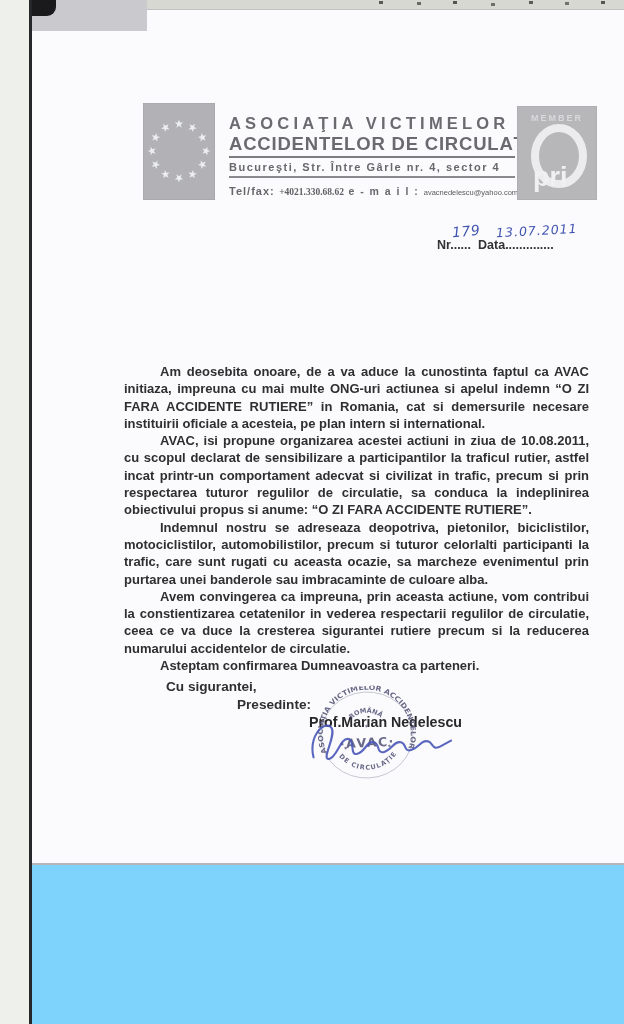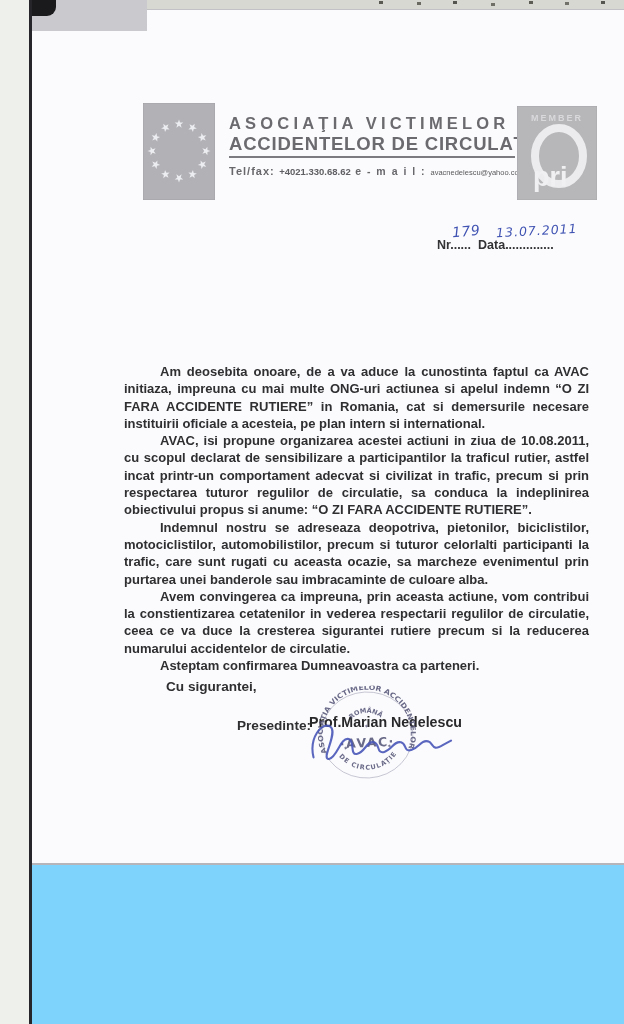--- a/index.html
+++ b/index.html
@@ -15,40 +15,40 @@
     box-shadow:38px 1px 0 #6a6a62,74px 0 0 #55554f,112px 2px 0 #6f6f67,150px 0 0 #5d5d55,186px 1px 0 #72726a,222px 0 0 #565650,252px 2px 0 #6a6a62;}
 
   
   .eu-logo{position:absolute;left:114px;top:103px;}
   .org-block{position:absolute;left:200px;top:114px;width:286px;color:#6b6b6f;}
   .org-line1{font-size:16.5px;font-weight:bold;letter-spacing:4.2px;white-space:nowrap;}
   .org-line2{font-size:18.5px;font-weight:bold;letter-spacing:.8px;white-space:nowrap;border-bottom:2.5px solid #7c7c80;padding-bottom:1px;}
   .org-address{font-size:11px;font-weight:bold;letter-spacing:1.5px;white-space:nowrap;padding:3px 0 3px;border-bottom:2px solid #8a8a8e;color:#68686c;}
   .telfax-row{margin-top:3px;white-space:nowrap;color:#68686c;}
   .telfax-label{font-size:11px;font-weight:bold;letter-spacing:1px;}
-  .telfax-number{font-size:9.5px;font-weight:bold;color:#606064;}
+  .telfax-number{font-size:9.5px;font-weight:bold;color:#606064;font-family:Liberation Serif, serif;}
   .email-label{font-size:10.5px;font-weight:bold;letter-spacing:1.5px;}
   .email-value{font-size:7.5px;color:#5a5a5e;}
   .pri-logo{position:absolute;left:488px;top:106px;}
 
   
   .reference{position:absolute;left:408px;top:238px;font-size:12.5px;font-weight:bold;color:#333336;white-space:nowrap;}
   .ref-gap{display:inline-block;width:7px;}
   .hand{position:absolute;font-family:"DejaVu Sans",sans-serif;font-style:italic;color:#4053b2;}
   .hand-nr{left:423px;top:223px;font-size:14px;transform:rotate(-5deg);letter-spacing:.5px;}
   .hand-date{left:467px;top:223px;font-size:12.5px;transform:rotate(-3deg);letter-spacing:1px;white-space:nowrap;}
 
   
   .doc-title{position:absolute;left:103px;top:286px;width:465px;text-align:center;font-size:21px;font-weight:bold;color:#232325;letter-spacing:.3px;}
   .body-col{position:absolute;left:95px;top:363px;width:465px;color:#2f2f31;font-size:13px;line-height:17.3px;font-weight:bold;text-align:justify;}
   .body-col p{margin:0;text-indent:36px;}
 
   
   .closing-thanks{position:absolute;left:137px;top:679px;font-size:13.6px;font-weight:bold;color:#2f2f31;}
-  .closing-role{position:absolute;left:208px;top:718px;font-size:13.6px;font-weight:bold;color:#2f2f31;}
+  .closing-role{position:absolute;left:208px;top:697px;font-size:13.6px;font-weight:bold;color:#2f2f31;}
   .closing-signer{position:absolute;left:280px;top:714px;font-size:14.2px;font-weight:bold;color:#28282b;}
 
   .stamp{position:absolute;left:283px;top:686px;opacity:.82;transform:rotate(-3deg);}
   .signature{position:absolute;left:276px;top:713px;transform:rotate(-2deg);opacity:.9;}
 </style>
 </head>
 <body>
 
 <div class="scan">
 
@@ -77,20 +77,21 @@
       <use href="#star" transform="rotate(240) translate(0,-27)"></use>
       <use href="#star" transform="rotate(270) translate(0,-27)"></use>
       <use href="#star" transform="rotate(300) translate(0,-27)"></use>
       <use href="#star" transform="rotate(330) translate(0,-27)"></use>
     </g>
   </svg>
 
   <div class="org-block">
     <div class="org-line1">ASOCIAŢIA VICTIMELOR</div>
     <div class="org-line2">ACCIDENTELOR DE CIRCULAŢIE</div>
+    <div class="org-address">Bucureşti, Str. Între Gârle nr. 4, sector 4</div>
     <div class="telfax-row">
       <span class="telfax-label">Tel/fax:</span>
       <span class="telfax-number">+4021.330.68.62</span>
       <span class="email-label">e - m a i l :</span>
       <span class="email-value">avacnedelescu@yahoo.com</span>
     </div>
   </div>
 
   <svg class="pri-logo" width="80" height="94" viewBox="0 0 80 94">
     <rect x="0" y="0" width="80" height="94" fill="#b7b7ba" stroke="#a8a8ac" stroke-width="1"></rect>

